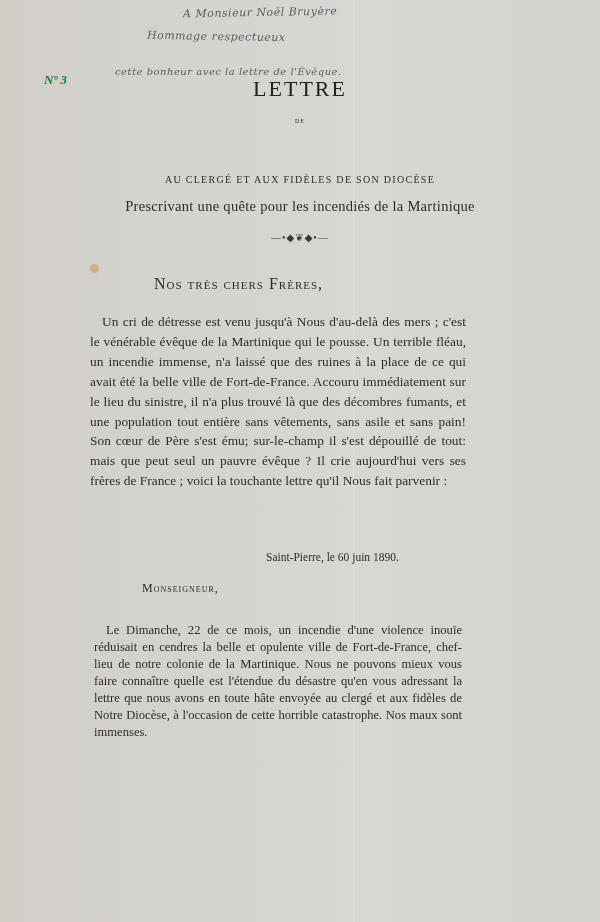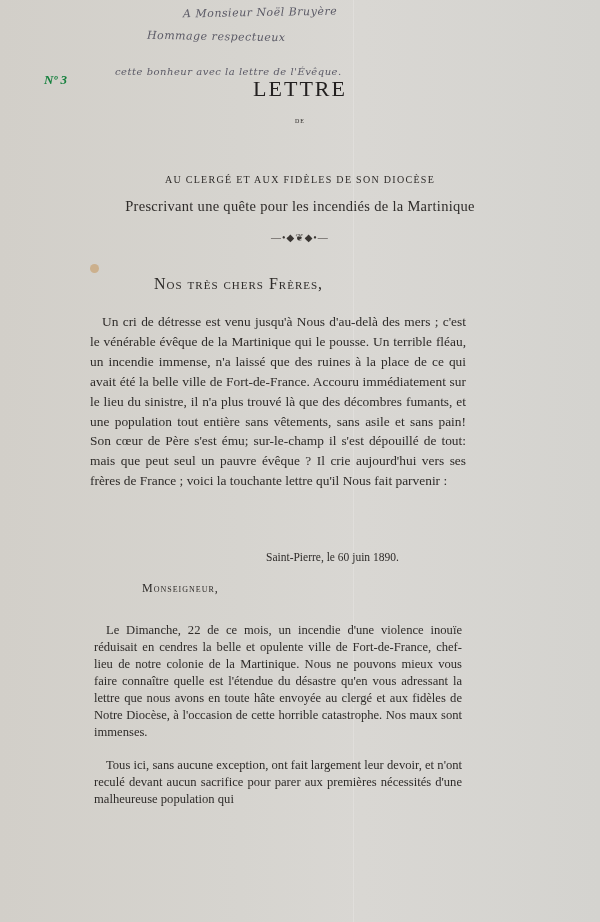--- a/index.html
+++ b/index.html
@@ -54,15 +54,14 @@
 
   <div class="salutation">Nos très chers Frères,</div>
   <div class="body-text p1">
     <p>Un cri de détresse est venu jusqu'à Nous d'au-delà des mers ; c'est le vénérable évêque de la Martinique qui le pousse. Un terrible fléau, un incendie immense, n'a laissé que des ruines à la place de ce qui avait été la belle ville de Fort-de-France. Accouru immédiatement sur le lieu du sinistre, il n'a plus trouvé là que des décombres fumants, et une population tout entière sans vêtements, sans asile et sans pain! Son cœur de Père s'est ému; sur-le-champ il s'est dépouillé de tout: mais que peut seul un pauvre évêque ? Il crie aujourd'hui vers ses frères de France ; voici la touchante lettre qu'il Nous fait parvenir :</p>
   </div>
 
   <div class="place-date">Saint-Pierre, le 60 juin 1890.</div>
   <div class="sal2">Monseigneur,</div>
   <div class="letter">
     <p class="first">Le Dimanche, 22 de ce mois, un incendie d'une violence inouïe réduisait en cendres la belle et opulente ville de Fort-de-France, chef-lieu de notre colonie de la Martinique. Nous ne pouvons mieux vous faire connaître quelle est l'étendue du désastre qu'en vous adressant la lettre que nous avons en toute hâte envoyée au clergé et aux fidèles de Notre Diocèse, à l'occasion de cette horrible catastrophe. Nos maux sont immenses.</p>
-    <p>Tous ici, sans aucune exception, ont fait largement leur devoir, et n'ont reculé devant aucun sacrifice pour parer aux premières nécessités d'une malheureuse population qui</p>
   </div>
 </div>
 
 </body></html>

